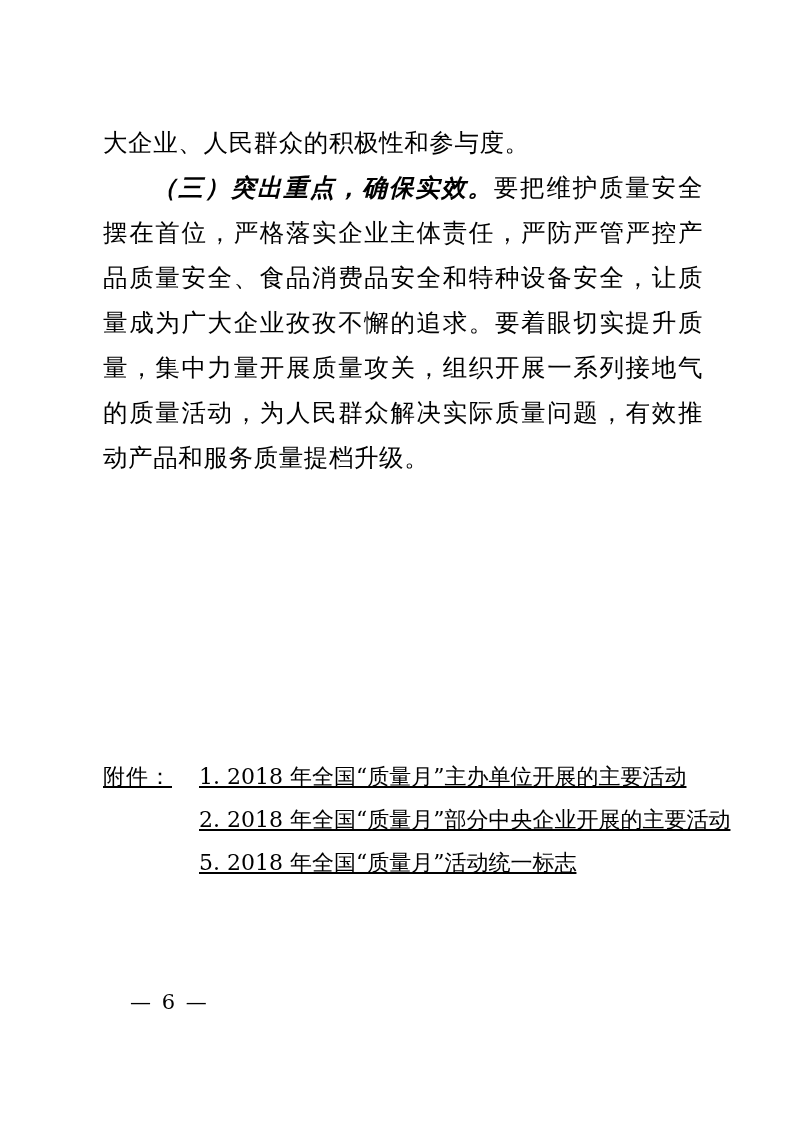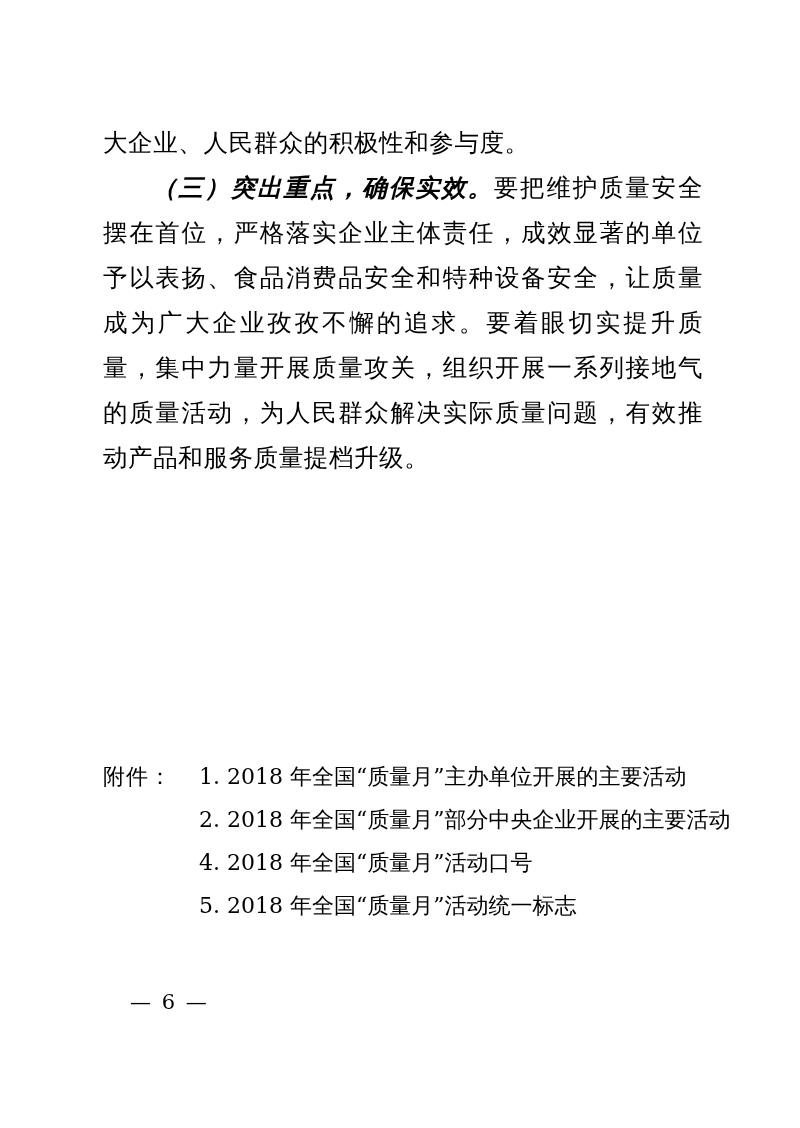--- a/index.html
+++ b/index.html
@@ -50,20 +50,21 @@
     left: 103px;
     top: 755px;
     width: 620px;
     font-size: 22px;
     line-height: 43px;
   }
   .attach-row {
     display: flex;
     align-items: flex-start;
     white-space: nowrap;
+    text-decoration: underline;
   }
   .attach-label {
     width: 96px;
     flex: 0 0 96px;
     letter-spacing: 1px;
   }
   .attach-spacer {
     width: 96px;
     flex: 0 0 96px;
   }
@@ -91,41 +92,37 @@
 
 <div class="page">
 
   <div class="content">
 
     <p class="para">
       <span>大企业、人民群众的积极性和参与度。</span>
     </p>
 
     <p class="para indent">
-      <span class="bold-lead">（三）突出重点，确保实效。</span><span>要把维护质量安全摆在首位，严格落实企业主体责任，成效显著的单位予以表扬、食品消费品安全和特种设备安全，让质量成为广大企业孜孜不懈的追求。要着眼切实提升质量，集中力量开展质量攻关，组织开展一系列接地气的质量活动，为人民群众解决实际质量问题，有效推动产品和服务质量提档升级。</span>
+      <span class="bold-lead">（三）突出重点，确保实效。</span><span>要把维护质量安全摆在首位，严格落实企业主体责任，严防严管严控产品质量安全、食品消费品安全和特种设备安全，让质量成为广大企业孜孜不懈的追求。要着眼切实提升质量，集中力量开展质量攻关，组织开展一系列接地气的质量活动，为人民群众解决实际质量问题，有效推动产品和服务质量提档升级。</span>
     </p>
 
 
 
   </div>
 
   <div class="attach-block">
     <div class="attach-row">
       <span class="attach-label">附件：</span>
       <span class="attach-text num">1. 2018 年全国“质量月”主办单位开展的主要活动</span>
     </div>
     <div class="attach-row">
       <span class="attach-spacer"></span>
       <span class="attach-text num">2. 2018 年全国“质量月”部分中央企业开展的主要活动</span>
     </div>
     <div class="attach-row">
       <span class="attach-spacer"></span>
-      <span class="attach-text num">4. 2018 年全国“质量月”活动口号</span>
-    </div>
-    <div class="attach-row">
-      <span class="attach-spacer"></span>
       <span class="attach-text num">5. 2018 年全国“质量月”活动统一标志</span>
     </div>
   </div>
 
   <div class="footer">— 6 —</div>
 
 </div>
 
 </body></html>

